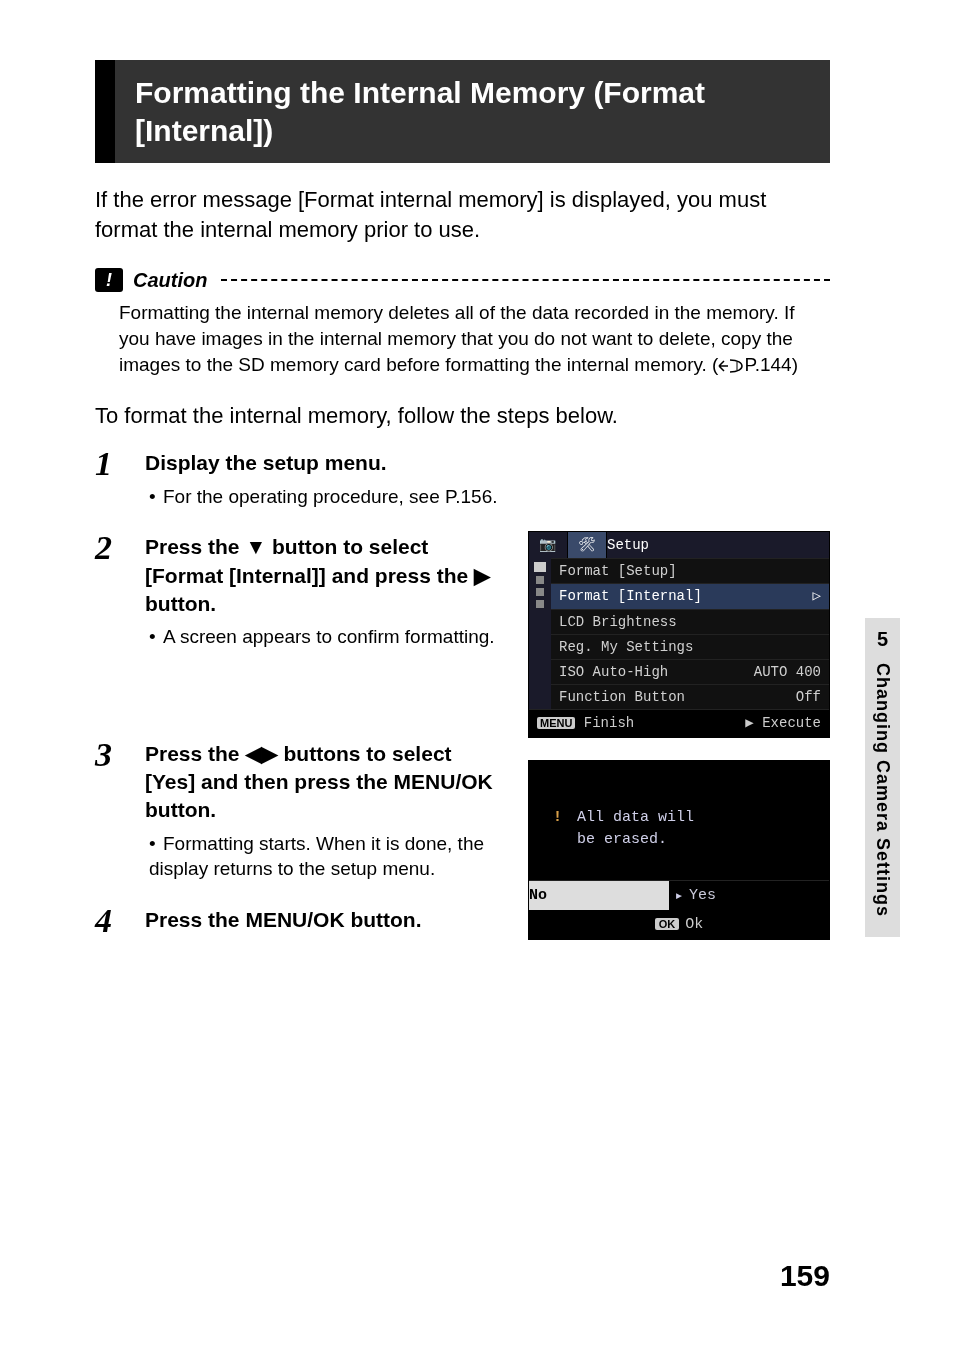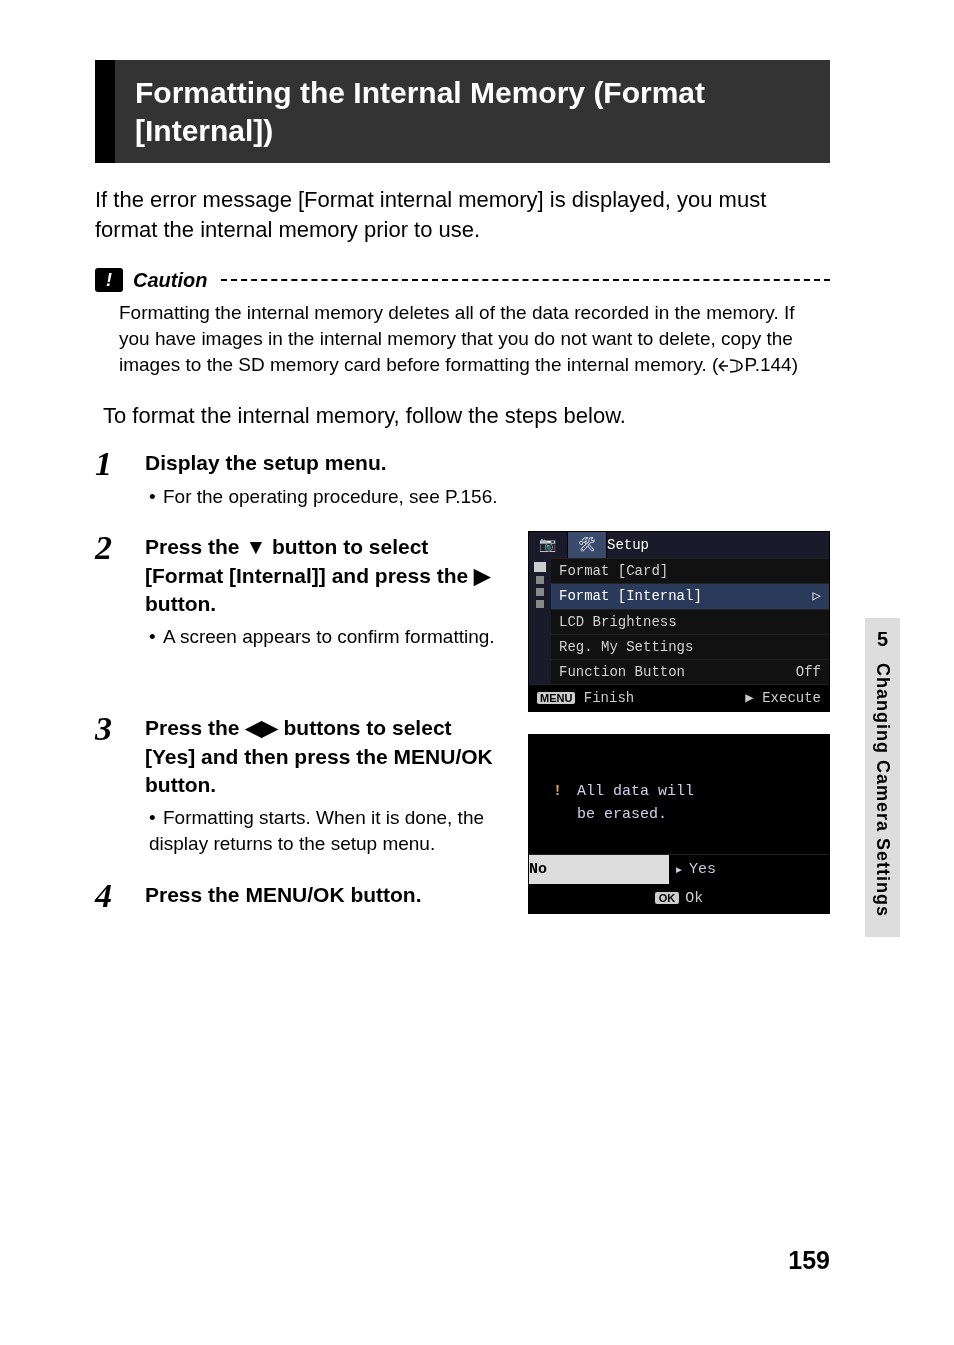--- a/index.html
+++ b/index.html
@@ -7,21 +7,21 @@
   .title-block{background:#333;color:#fff;padding:14px 20px 14px 40px;margin-bottom:18px;position:relative}
   .title-block::before{content:"";position:absolute;left:0;top:0;bottom:0;width:20px;background:#000}
   .title-block h1{margin:0;font-size:30px;font-weight:900;font-family:Arial Black,Arial,sans-serif;line-height:1.25}
   .intro{font-size:22px;line-height:1.35;margin-bottom:24px}
   .caution-row{display:flex;align-items:center;gap:10px}
   .caution-icon{width:28px;height:24px;background:#000;border-radius:3px;display:flex;align-items:center;justify-content:center;color:#fff;font-weight:900;font-size:18px;font-style:italic}
   .caution-label{font-weight:700;font-style:italic;font-size:20px}
   .caution-dashes{flex:1;border-top:2px dashed #000;height:0;margin-left:4px}
   .caution-body{font-size:19px;line-height:1.35;margin:8px 0 26px 24px}
   .xref-icon{display:inline-block;vertical-align:middle}
-  .lead{font-size:22px;margin:0 0 18px 8px}
+  .lead{font-size:22px;margin:0 0 18px 0}
   .steps{position:relative}
   .step{display:flex;gap:18px;margin-bottom:12px}
   .step-num{font-family:Georgia,'Times New Roman',serif;font-style:italic;font-weight:900;font-size:34px;line-height:1;width:32px;flex:none}
   .step-body{flex:1}
   .step-heading{font-weight:700;font-size:21px;line-height:1.35;margin:2px 0 6px 0}
   .step-sub{font-size:19px;line-height:1.35;margin:2px 0 10px 0;padding-left:4px}
   .bullet{display:inline-block;width:14px}
   .two-col{display:flex;gap:24px;align-items:flex-start}
   .two-col .left{flex:1}
   .glyph{font-family:Arial,sans-serif}
@@ -50,21 +50,21 @@
   .lcd2-choice{flex:1;padding:6px 0;color:#c8c8d8}
   .lcd2-choice.sel{background:#ddd;color:#000;font-weight:700}
   .lcd2-mid{width:20px;display:flex;align-items:center;justify-content:center;background:#000;color:#cfcfe8}
   .lcd2-ok{text-align:center;padding:6px 0;color:#ccc}
   .lcd2-ok .ok-badge{background:#ccc;color:#000;font-size:11px;padding:0 4px;border-radius:2px;font-family:Arial;font-weight:700;margin-right:6px}
 
   
   .side-tab{position:absolute;right:0;top:618px;width:35px;background:#ddd;padding:10px 0 20px 0;text-align:center}
   .side-tab .chap{font-weight:700;font-size:20px;color:#000;display:block;margin-bottom:12px}
   .side-tab .vtext{writing-mode:vertical-rl;font-weight:700;font-size:18px;letter-spacing:1px;color:#000;margin:0 auto}
-  .page-num{position:absolute;right:70px;bottom:70px;font-size:25px;font-weight:900}
+  .page-num{position:absolute;right:70px;bottom:52px;font-size:30px;font-weight:900}
 </style>
 </head>
 <body>
 
 <div class="page">
 
   <div class="title-block">
     <h1>Formatting the Internal Memory (Format [Internal])</h1>
   </div>
 
@@ -116,34 +116,38 @@
         </div>
         <div class="lcd-body">
           <div class="lcd-side">
             <div class="dot big"></div>
               <div class="dot"></div>
               <div class="dot"></div>
               <div class="dot"></div>
           </div>
           <div class="lcd-list">
             <div class="lcd-row">
-                <span>Format [Card]</span>
+                <span>Format [Setup]</span>
                 <span></span>
               </div>
             <div class="lcd-row sel">
                 <span>Format [Internal]</span>
                 <span class="arrow">▷</span>
               </div>
             <div class="lcd-row">
                 <span>LCD Brightness</span>
                 <span></span>
               </div>
             <div class="lcd-row">
                 <span>Reg. My Settings</span>
                 <span></span>
+              </div>
+            <div class="lcd-row">
+                <span>ISO Auto-High</span>
+                <span>AUTO 400</span>
               </div>
             <div class="lcd-row">
                 <span>Function Button</span>
                 <span>Off</span>
               </div>
           </div>
         </div>
         <div class="lcd-foot">
           <span><span class="menu-badge">MENU</span> <span>Finish</span></span>
           <span><span>▶</span> <span>Execute</span></span>

